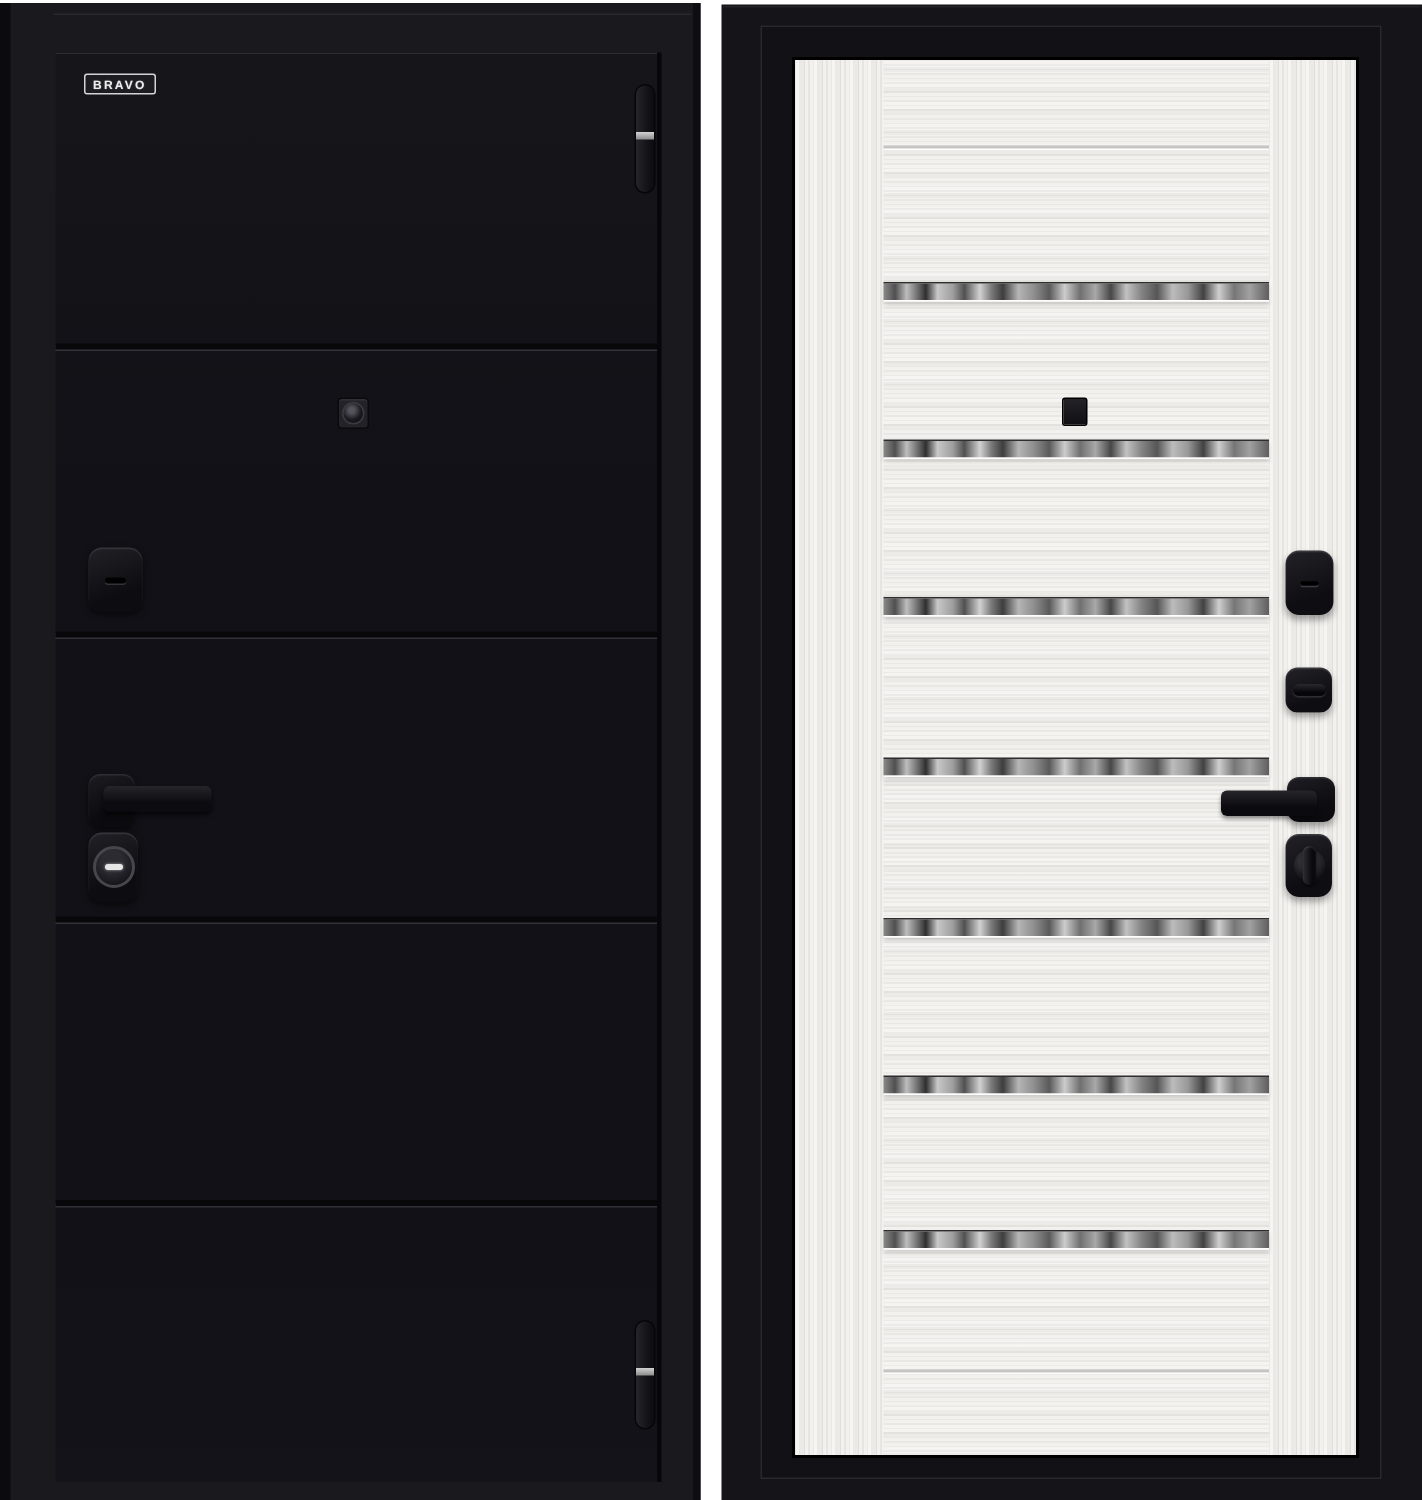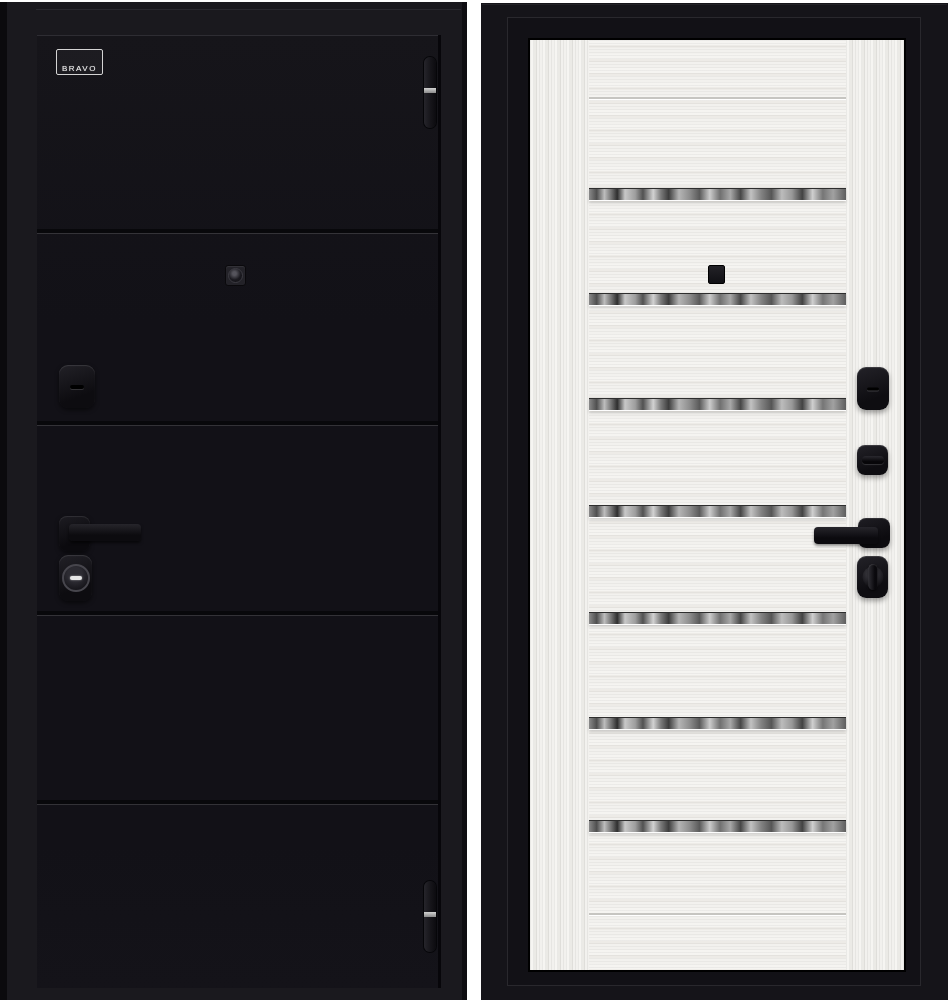--- a/index.html
+++ b/index.html
@@ -19,23 +19,23 @@
     left:37px;top:33px;width:401px;height:953px;
     background:linear-gradient(180deg,#16151a,#121117 30%,#121117 85%,#141319);
     border-right:3px solid #07060a;
     box-shadow:inset 0 1px 0 #2e2d33;
   }
   .ext-groove{
     position:absolute;left:0;right:0;height:4px;background:#08080b;
     box-shadow:0 1px 0 rgba(255,255,255,0.14);
   }
   .brand-badge{
-    left:19px;top:14px;padding:14px 5px 1px 5px;
+    left:19px;top:14px;padding:2px 5px 1px 5px;
     border:1px solid #d4d4d4;border-radius:2px;
-    color:#ededed;font-size:8px;font-weight:normal;letter-spacing:1.5px;
+    color:#ededed;font-size:8px;font-weight:bold;letter-spacing:1.5px;
     background:rgba(255,255,255,0.03);
     text-shadow:0 0 1px rgba(255,255,255,0.4);
     text-align:center;
   }
   .peephole-ext{
     left:188px;top:230px;width:19px;height:19px;border-radius:3px;
     background:#232228;border:1px solid #0a090c;
     box-shadow:inset 0 1px 1px rgba(255,255,255,0.08);
   }
   .peephole-ext-lens{

